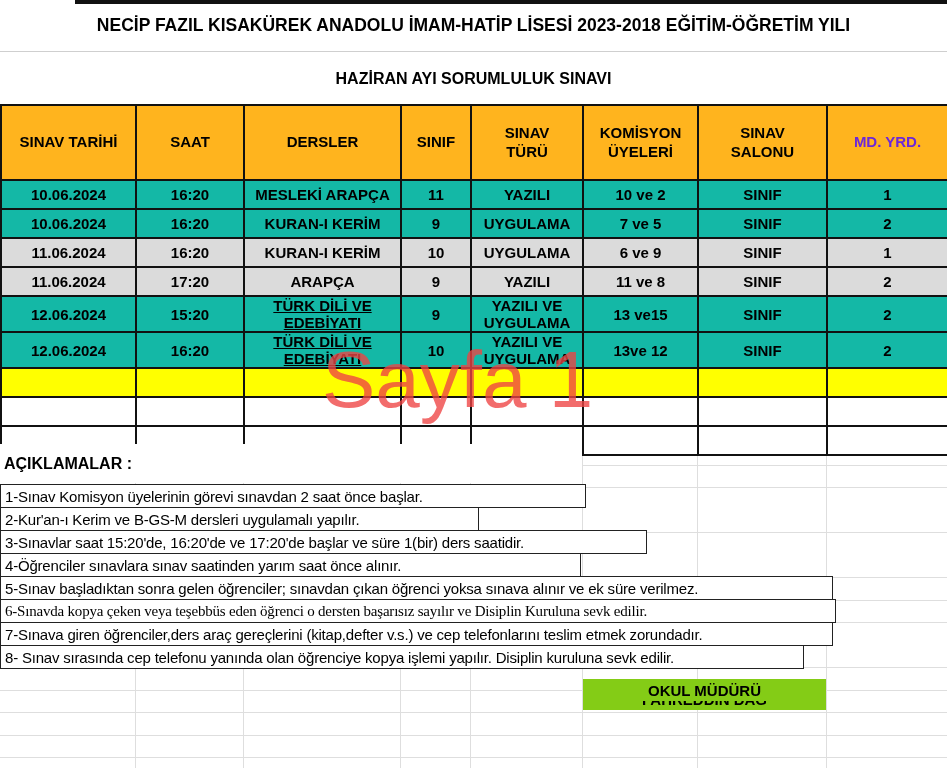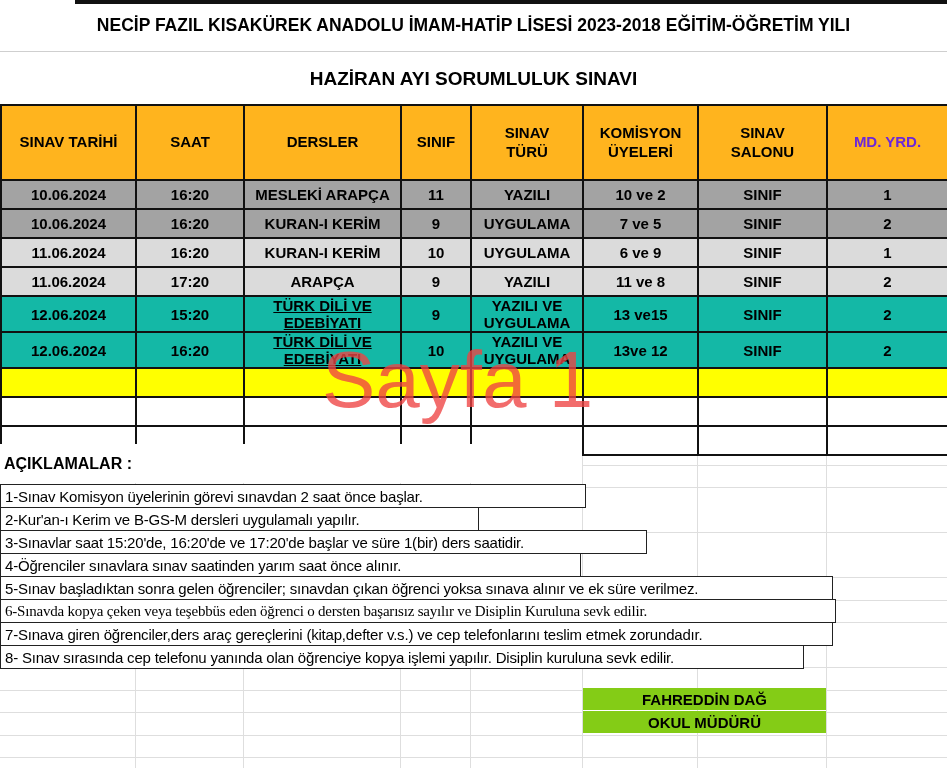--- a/index.html
+++ b/index.html
@@ -12,38 +12,38 @@
   .top-bar { position:absolute; top:0; left:75px; width:872px; height:4px; background:#111; }
   .title-row {
     position:absolute; top:0; left:0; width:947px; height:52px;
     display:flex; align-items:center; justify-content:center;
     font-weight:bold; font-size:17.5px; border-bottom:1px solid #cfcfcf;
     box-sizing:border-box; letter-spacing:0;
   }
   .subtitle-row {
     position:absolute; top:53px; left:0; width:947px; height:51px;
     display:flex; align-items:center; justify-content:center;
-    font-weight:bold; font-size:19px;
+    font-weight:bold; font-size:16px;
   }
   
   table.exam {
     position:absolute; top:104px; left:0; width:947px;
     border-collapse:collapse; table-layout:fixed; z-index:1;
   }
   table.exam th, table.exam td {
     border:2px solid #111; padding:0; text-align:center; vertical-align:middle;
     font-weight:bold; font-size:15px; overflow:hidden;
   }
   table.exam thead tr { height:75px; }
   table.exam thead th { background:#FFB41E; }
   table.exam tbody tr { height:29px; }
   th .thw { display:inline-block; line-height:1.25; }
   .w70 { width:72px; } .w95 { width:100px; } .w85 { width:88px; }
   th.light { font-weight:normal; color:#6d28d9; }
-  tr.peach td { background:#a3a3a3;margin-left:21px; }
+  tr.peach td { background:#14b8a6;margin-left:21px; }
   tr.gray  td { background:#DBDBDB; }
   tr.pink  td { background:#14b8a6; }
   tr.yellow td { background:#FFFF00; }
   tr.white td { background:#FFFFFF; }
   td.sz12 { font-size:12.5px; }
   td.sz10 { font-size:10px;text-decoration:underline; }
   td.sz8  { font-size:7.5px; }
   
   .watermark {
     position:absolute; left:322px; top:336px; z-index:6;
@@ -77,21 +77,21 @@
   .n6 { top:599px; width:836px;font-family:Liberation Serif, serif; }
   .n7 { top:622px; width:833px; }
   .n8 { top:645px; width:804px; }
   
   .sig-name, .sig-title {
     position:absolute; left:583px; width:243px; height:22px; z-index:2;
     background:#84cc16; display:flex; align-items:center; justify-content:center;
     font-weight:bold; font-size:15px;
   }
   .sig-name  { top:688px; }
-  .sig-title { top:711px; }
+  .sig-title { top:679px; }
 </style>
 </head>
 <body>
 
 <div class="top-bar"></div>
 
 <div class="title-row">NECİP FAZIL KISAKÜREK  ANADOLU İMAM-HATİP LİSESİ 2023-2018 EĞİTİM-ÖĞRETİM YILI</div>
 
 <div class="subtitle-row">HAZİRAN AYI SORUMLULUK SINAVI</div>
 

